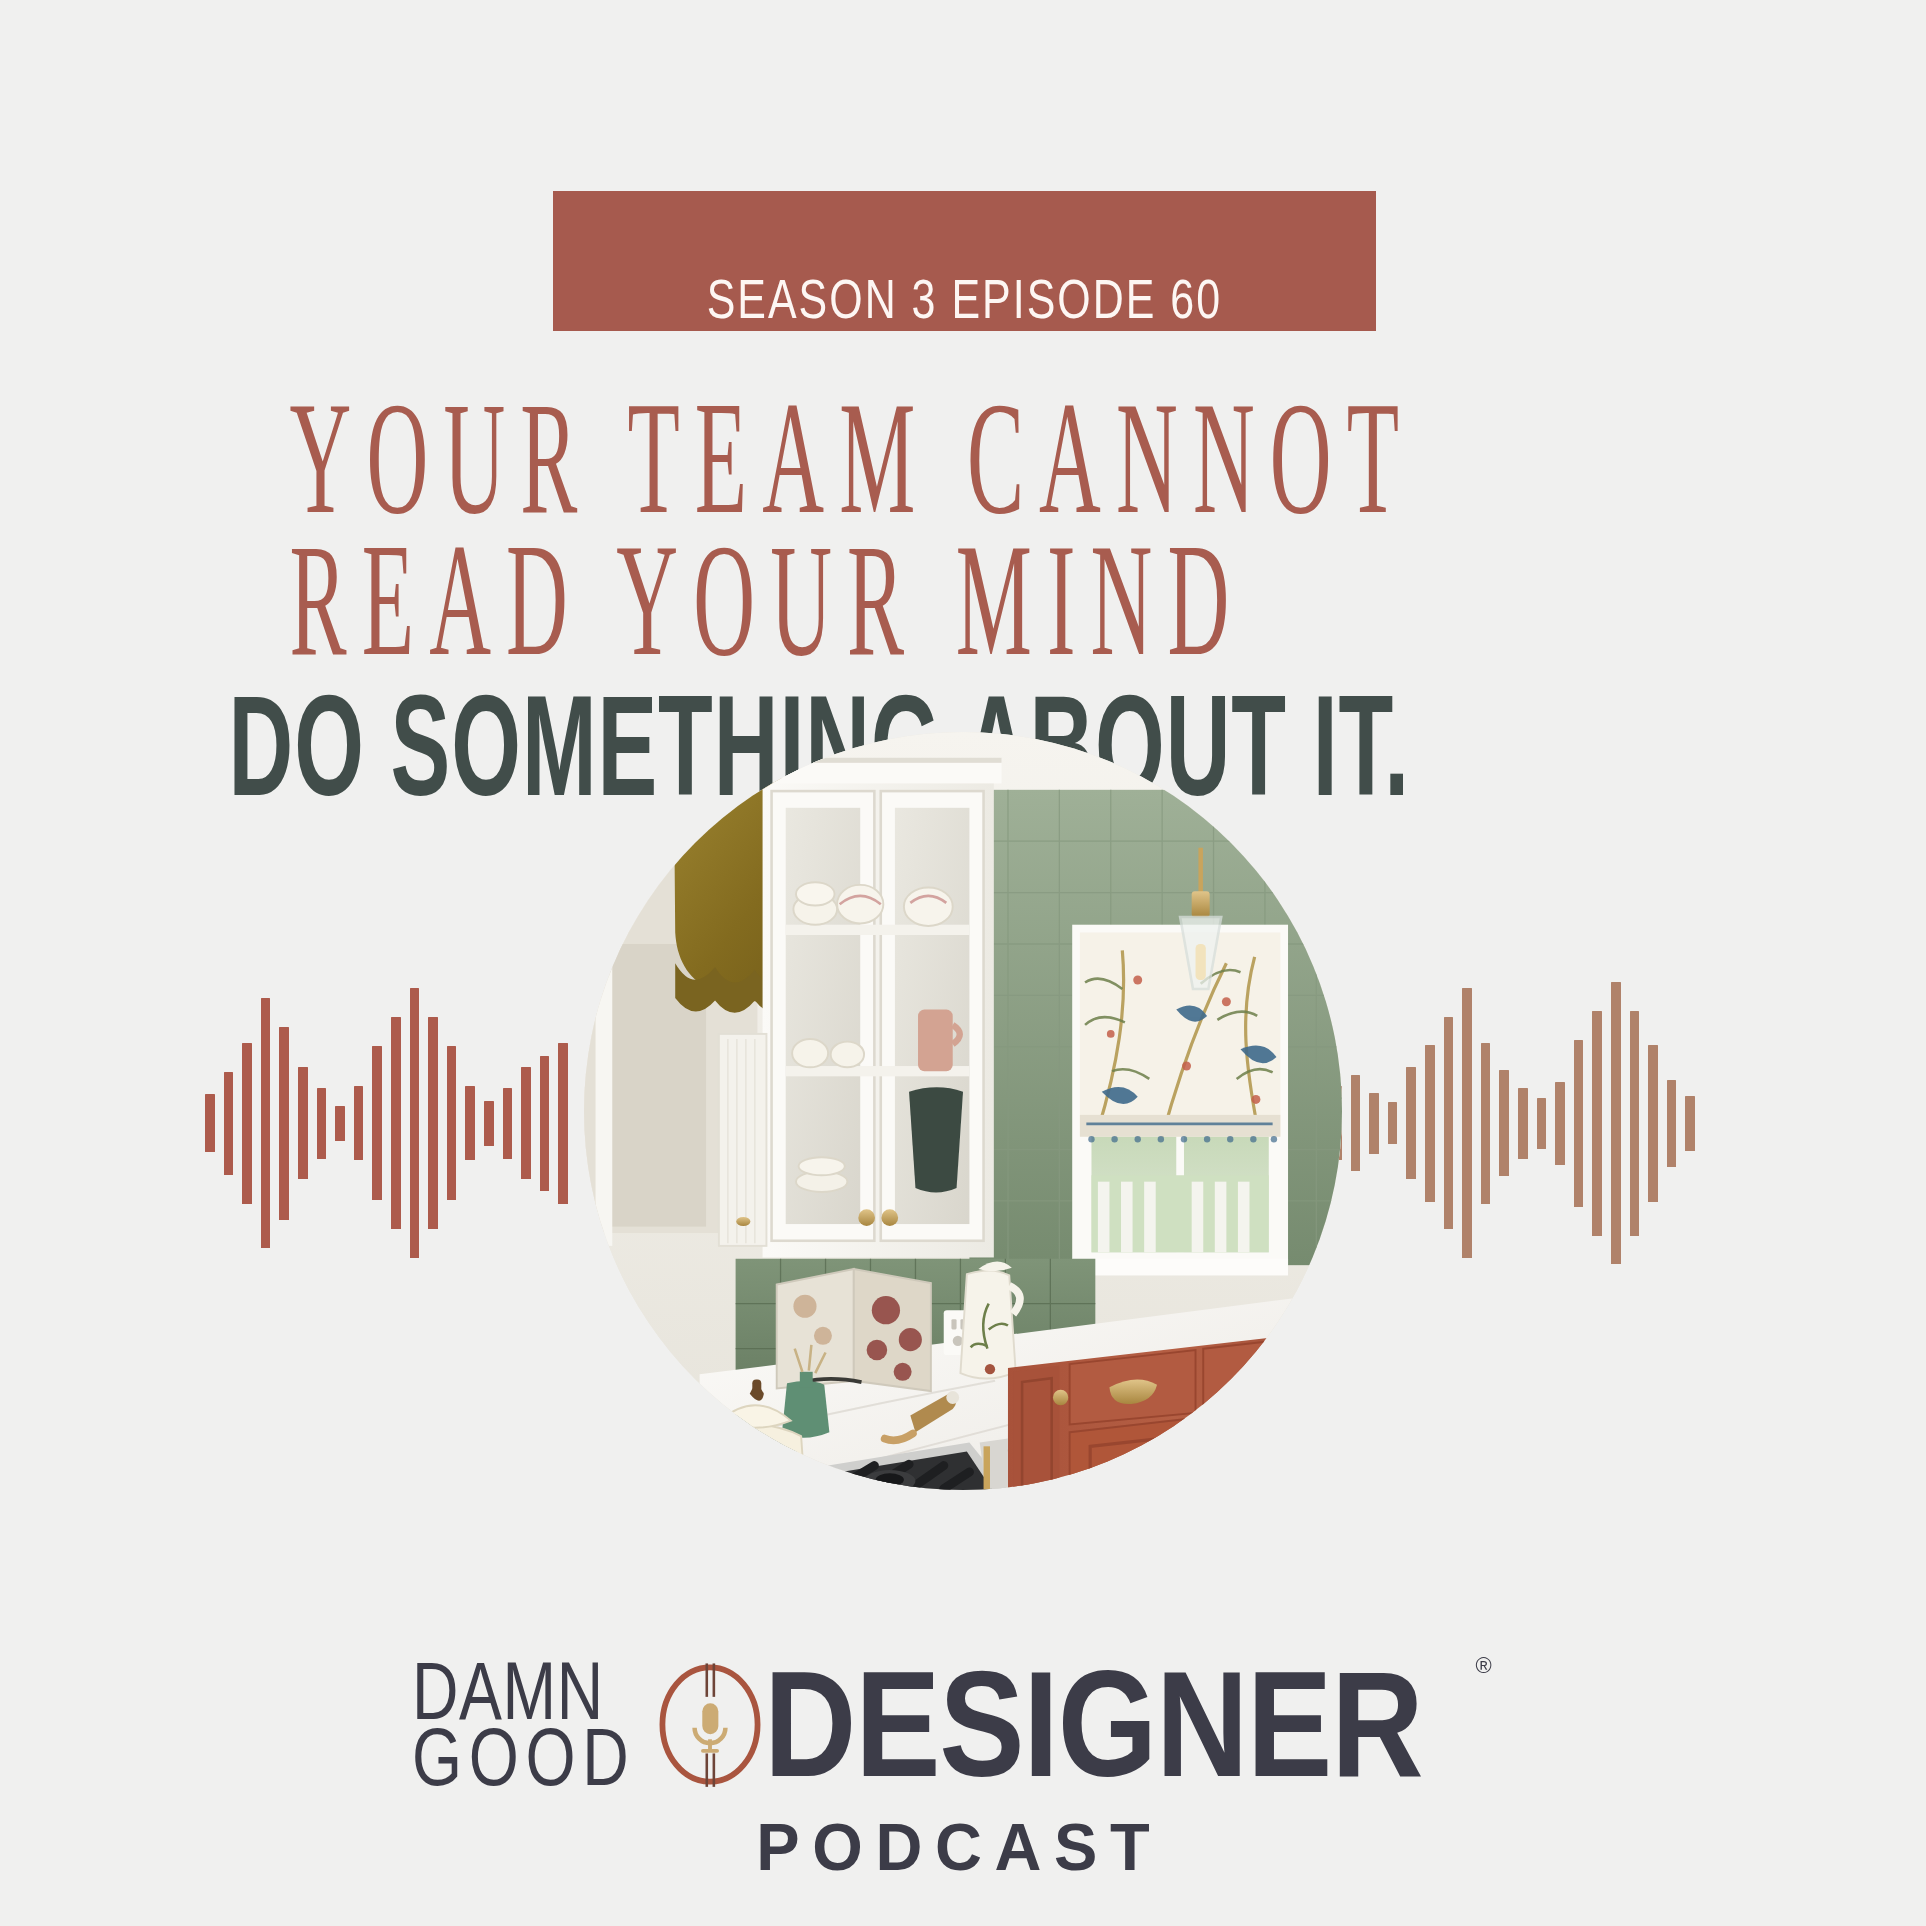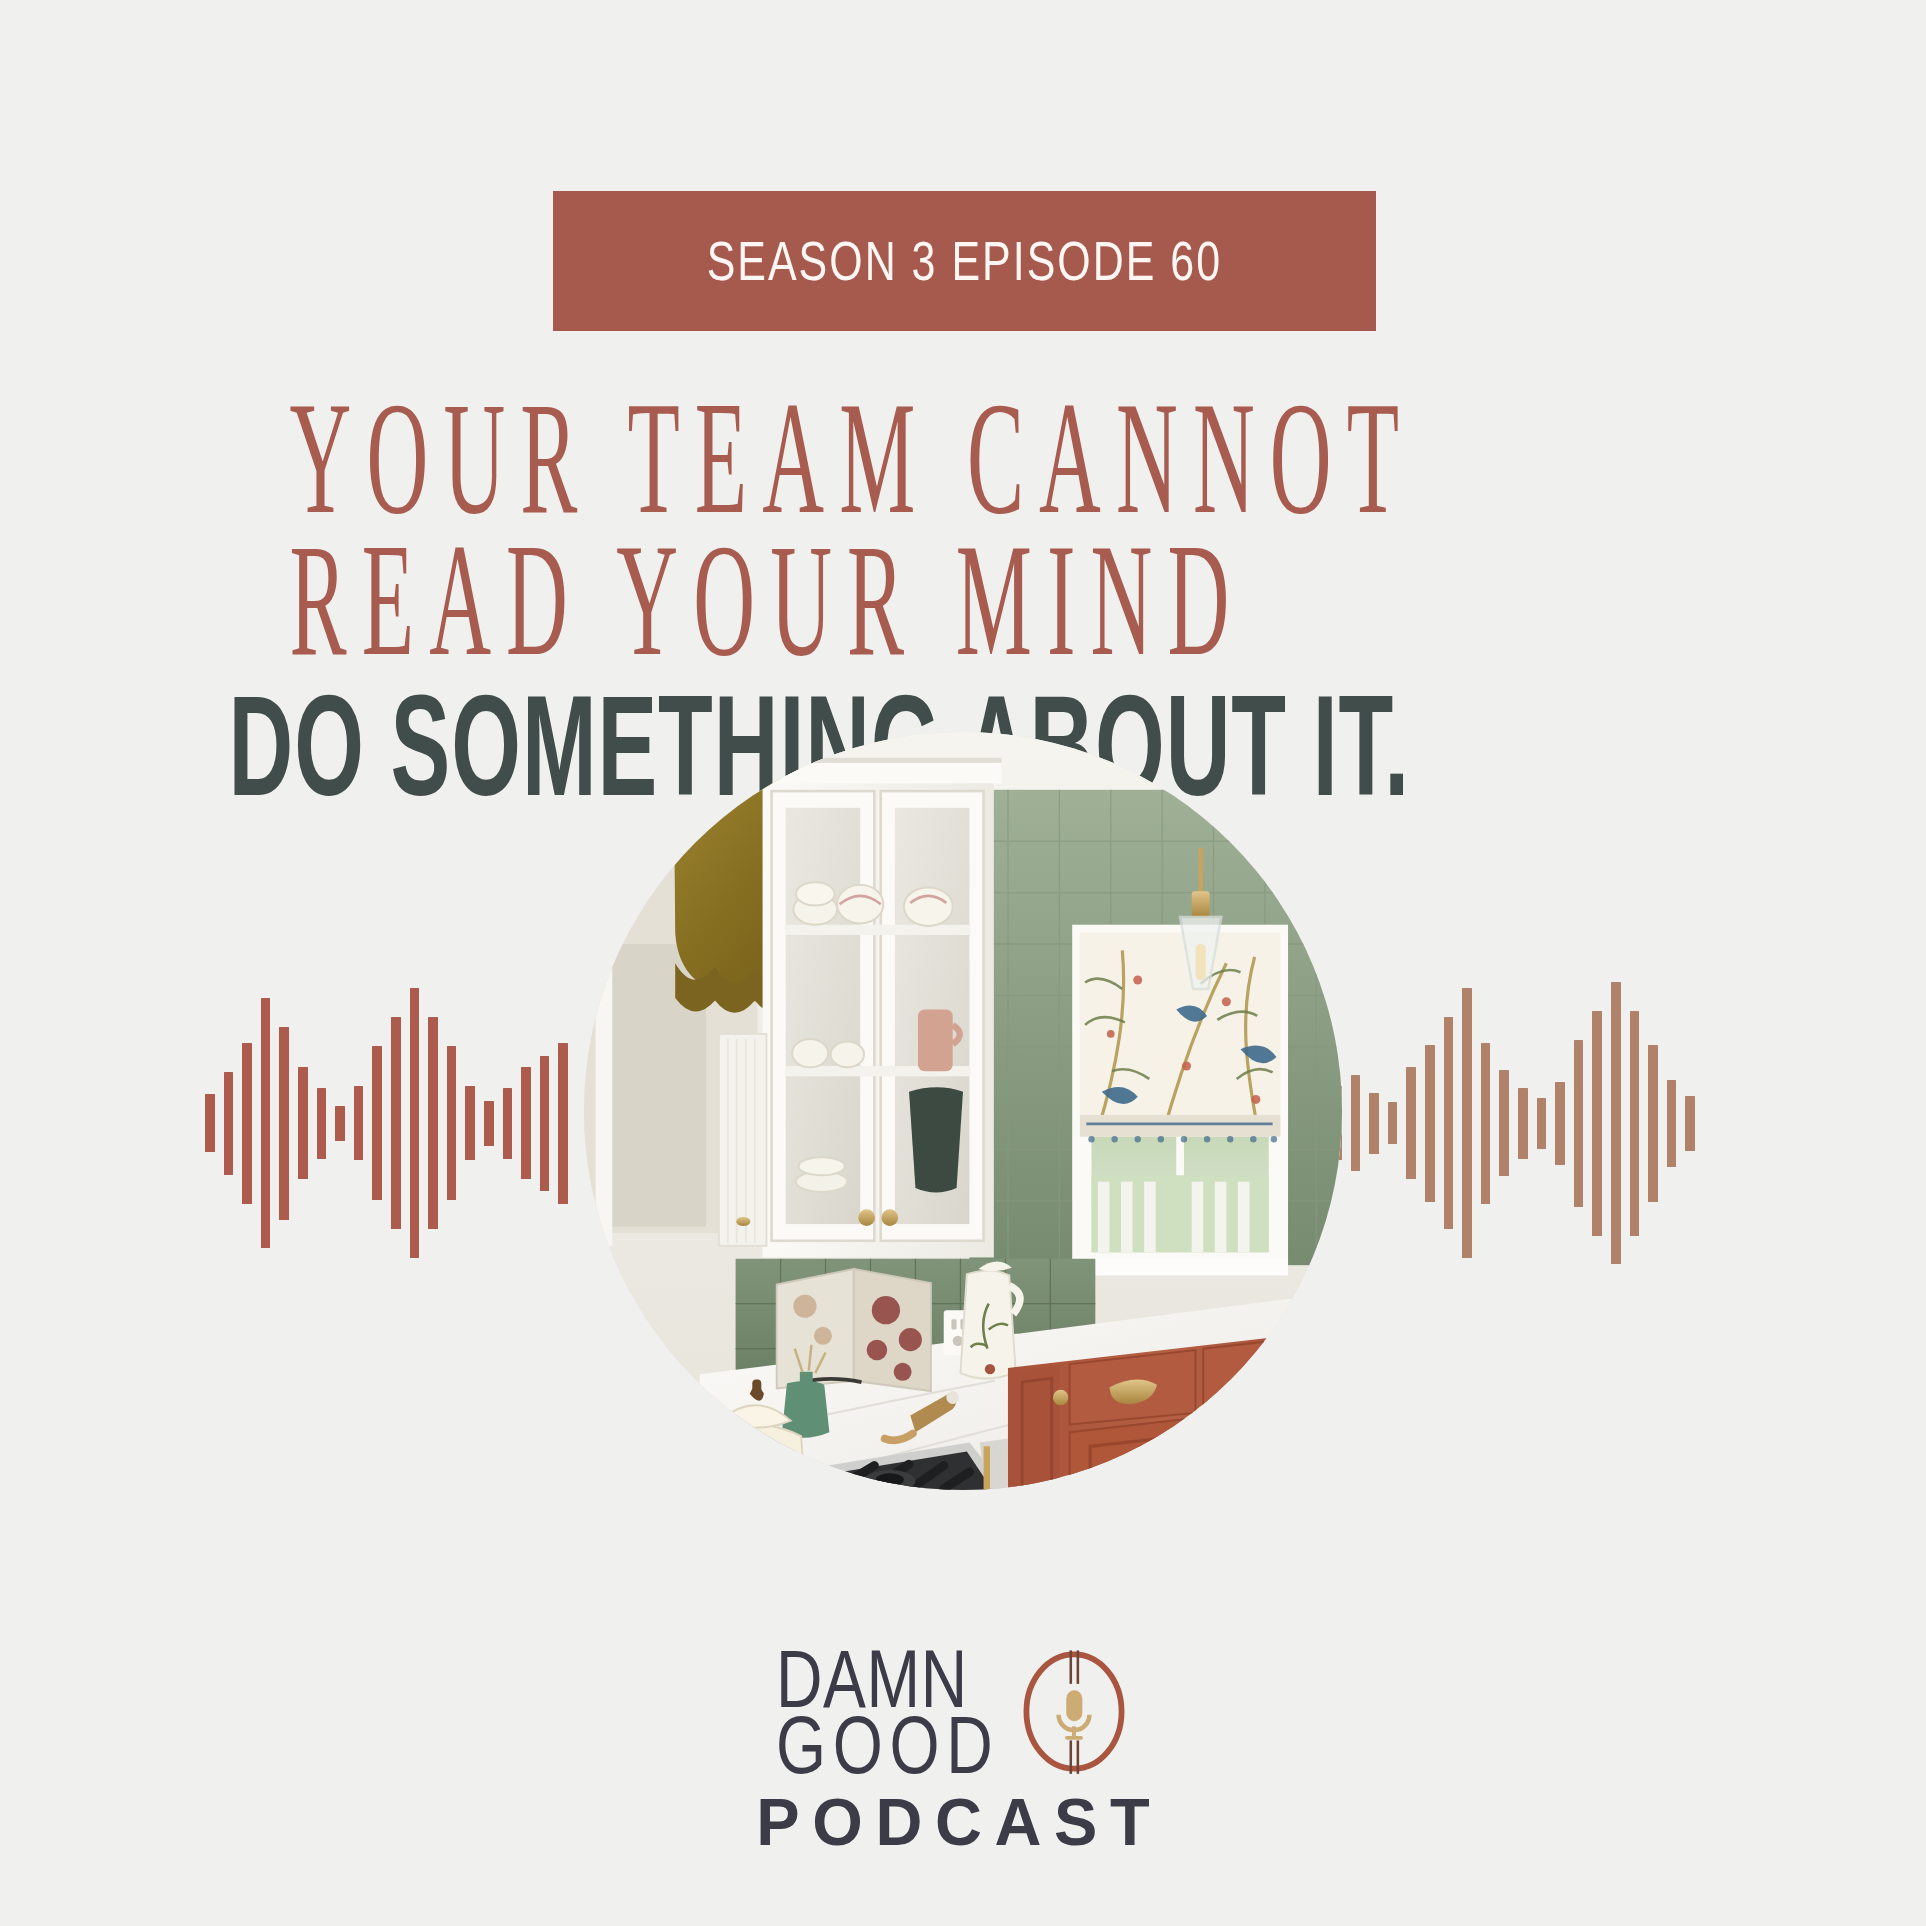--- a/index.html
+++ b/index.html
@@ -18,21 +18,21 @@
 
   
   .episode-banner {
     position: absolute;
     left: 553px;
     top: 191px;
     width: 823px;
     height: 140px;
     background: #a65a4e;
     display: flex;
-    align-items: center;
+    align-items: flex-end;
     justify-content: center;
   }
   .episode-banner-label {
     color: #fdf6f3;
     font-family: "Liberation Sans", sans-serif;
     font-size: 55px;
     font-weight: 400;
     letter-spacing: 2.6px;
     transform: scaleX(0.78);
     transform-origin: center;
@@ -534,19 +534,23 @@
           <rect x="94" y="150" width="4" height="52" fill="#6e4438"></rect>
 
           <rect x="78" y="72" width="25" height="48" rx="12.5" fill="#ccab74"></rect>
 
           <path d="M66 110 a24 24 0 0 0 48 0" fill="none" stroke="#ccab74" stroke-width="7"></path>
           <rect x="87" y="128" width="6" height="18" fill="#ccab74"></rect>
           <rect x="76" y="143" width="28" height="6" rx="3" fill="#ccab74"></rect>
         </svg>
       </div>
 
+      <div class="logo-designer-wrap">
+        <span class="logo-designer">DESIGNER</span>
+        <span class="logo-reg">®</span>
+      </div>
     </div>
 
     <span class="logo-podcast">PODCAST</span>
   </div>
 
 </div>
 
 
 </body></html>

